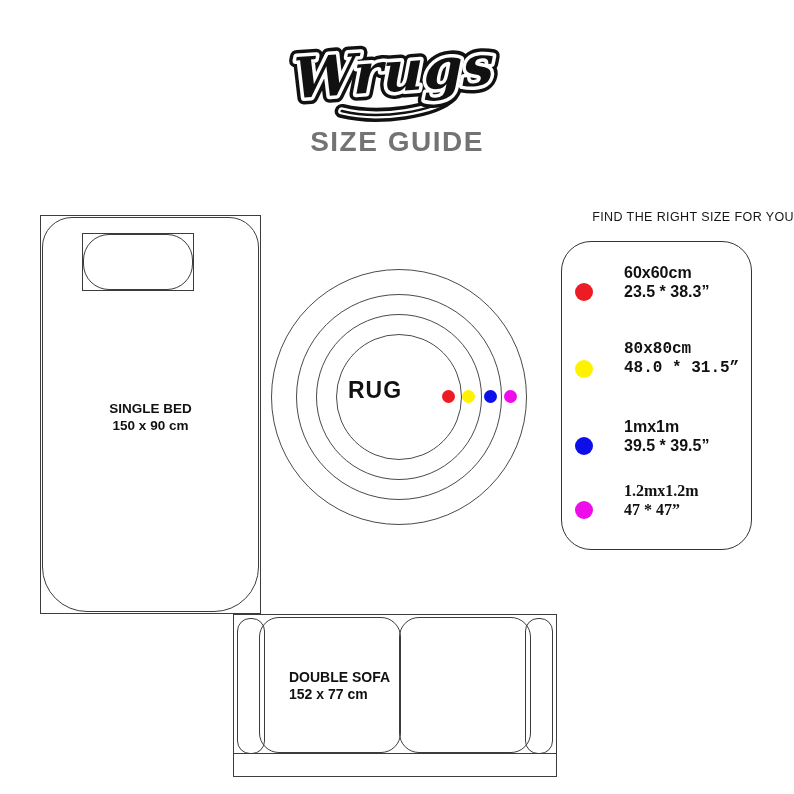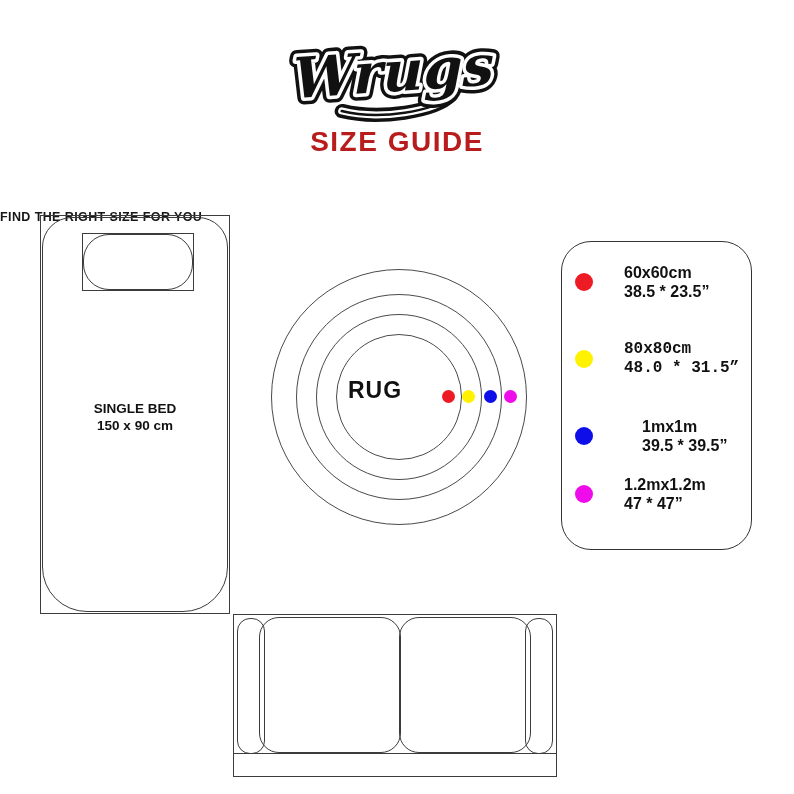--- a/index.html
+++ b/index.html
@@ -16,30 +16,30 @@
   #logo-svg { position: absolute; left: 287px; top: 28px; width: 220px; height: 94px; }
   .logo-text {
     font-family: "DejaVu Serif", serif;
     font-style: italic;
     font-weight: bold;
     font-size: 56px;
   }
   #title {
     position: absolute; left: 0; top: 126px; width: 794px;
     text-align: center; font-size: 28px; font-weight: bold; letter-spacing: 1.5px;
-    color: #b91c1c;
+    color: #737373;
   }
   #subtitle {
     position: absolute; left: 0; top: 210px; width: 794px;
-    text-align: left; font-size: 12.5px; font-weight: bold; letter-spacing: 0.4px;
+    text-align: right; font-size: 12.5px; font-weight: normal; letter-spacing: 0.4px;
     color: #161616;
   }
   
   #bed { position: absolute; left: 40px; top: 215px; width: 188px; height: 397px;
-         border: 1px solid #3c3c3c; background: transparent; }
+         border: 1px solid #3c3c3c; background: transparent; padding-left: 31px; }
   #bed-mattress { position: absolute; left: 1px; top: 1px; right: 1px; bottom: 1px;
          border: 1px solid #3c3c3c; border-radius: 30px 30px 45px 45px; }
   #bed-pillow { position: absolute; left: 41px; top: 17px; width: 110px; height: 56px;
          border: 1px solid #3c3c3c; }
   #bed-pillow-inner { position: absolute; left: 0px; top: 0px; right: 0px; bottom: 0px;
          border: 1px solid #3c3c3c; border-radius: 26px; }
   #bed-label { position: absolute; left: 0; top: 184px; width: 100%;
          text-align: center; font-size: 13.5px; font-weight: bold; line-height: 17px; }
   
   .rug-circle { position: absolute; border: 1px solid #4a4a4a; border-radius: 50%;
@@ -51,25 +51,25 @@
   #rug-label { position: absolute; left: 348px; top: 377px; width: 100px;
          font-size: 23px; font-weight: bold; letter-spacing: 1px; }
   .rug-dot { position: absolute; width: 13px; height: 13px; border-radius: 50%; top: 390px; }
   #rug-dot-1 { left: 442px; }
   #rug-dot-2 { left: 462px; }
   #rug-dot-3 { left: 484px; }
   #rug-dot-4 { left: 504px; }
   
   #legend { position: absolute; left: 561px; top: 241px; width: 189px; height: 307px;
          border: 1.5px solid #333333; border-radius: 30px; background: #ffffff; }
-  .legend-row { position: absolute; left: 13px; display: flex; align-items: center; }
+  .legend-row { position: absolute; left: 13px; display: flex; align-items: flex-end; }
   .legend-row-1 { top: 21px; }
   .legend-row-2 { top: 98px; font-family: Liberation Mono, monospace; }
-  .legend-row-3 { top: 175px; gap: 18px; }
-  .legend-row-4 { top: 233px; }
+  .legend-row-3 { top: 175px; }
+  .legend-row-4 { top: 239px; font-family: Liberation Serif, serif; }
   .legend-dot { width: 18px; height: 18px; border-radius: 50%; flex: 0 0 18px; margin-right: 31px; }
   .legend-text { font-size: 16px; font-weight: bold; line-height: 19px; white-space: nowrap; }
   
   #sofa { position: absolute; left: 233px; top: 614px; width: 322px; height: 161px;
          border: 1px solid #3c3c3c; background: transparent; }
   #sofa-rail { position: absolute; left: 0; right: 0; top: 138px; border-top: 1px solid #3c3c3c; }
   .sofa-armrest { position: absolute; top: 3px; width: 26px; height: 134px;
          border: 1px solid #3c3c3c; border-radius: 13px; background: transparent; }
   #sofa-armrest-left { left: 3px; }
   #sofa-armrest-right { right: 3px; }
@@ -118,21 +118,21 @@
   <div id="rug-dot-1" class="rug-dot" style="background: rgb(237, 28, 36);"></div>
   <div id="rug-dot-2" class="rug-dot" style="background: rgb(255, 242, 0);"></div>
   <div id="rug-dot-3" class="rug-dot" style="background: rgb(13, 14, 232);"></div>
   <div id="rug-dot-4" class="rug-dot" style="background: rgb(238, 12, 234);"></div>
 
   <div id="legend">
     <div class="legend-row legend-row-1">
       <div class="legend-dot" style="background: rgb(237, 28, 36);"></div>
       <div class="legend-text">
         <div>60x60cm</div>
-        <div>38.5 * 23.5”</div>
+        <div>23.5 * 38.3”</div>
       </div>
     </div>
     <div class="legend-row legend-row-2">
       <div class="legend-dot" style="background: rgb(255, 242, 0);"></div>
       <div class="legend-text">
         <div>80x80cm</div>
         <div>48.0 * 31.5”</div>
       </div>
     </div>
     <div class="legend-row legend-row-3">
@@ -150,15 +150,19 @@
       </div>
     </div>
   </div>
 
   <div id="sofa">
     <div id="sofa-rail"></div>
     <div id="sofa-armrest-left" class="sofa-armrest"></div>
     <div id="sofa-armrest-right" class="sofa-armrest"></div>
     <div id="sofa-cushion-left" class="sofa-cushion"></div>
     <div id="sofa-cushion-right" class="sofa-cushion"></div>
+    <div id="sofa-label">
+      <div>DOUBLE SOFA</div>
+      <div>152 x 77 cm</div>
+    </div>
   </div>
 
 </div>
 
 </body></html>

